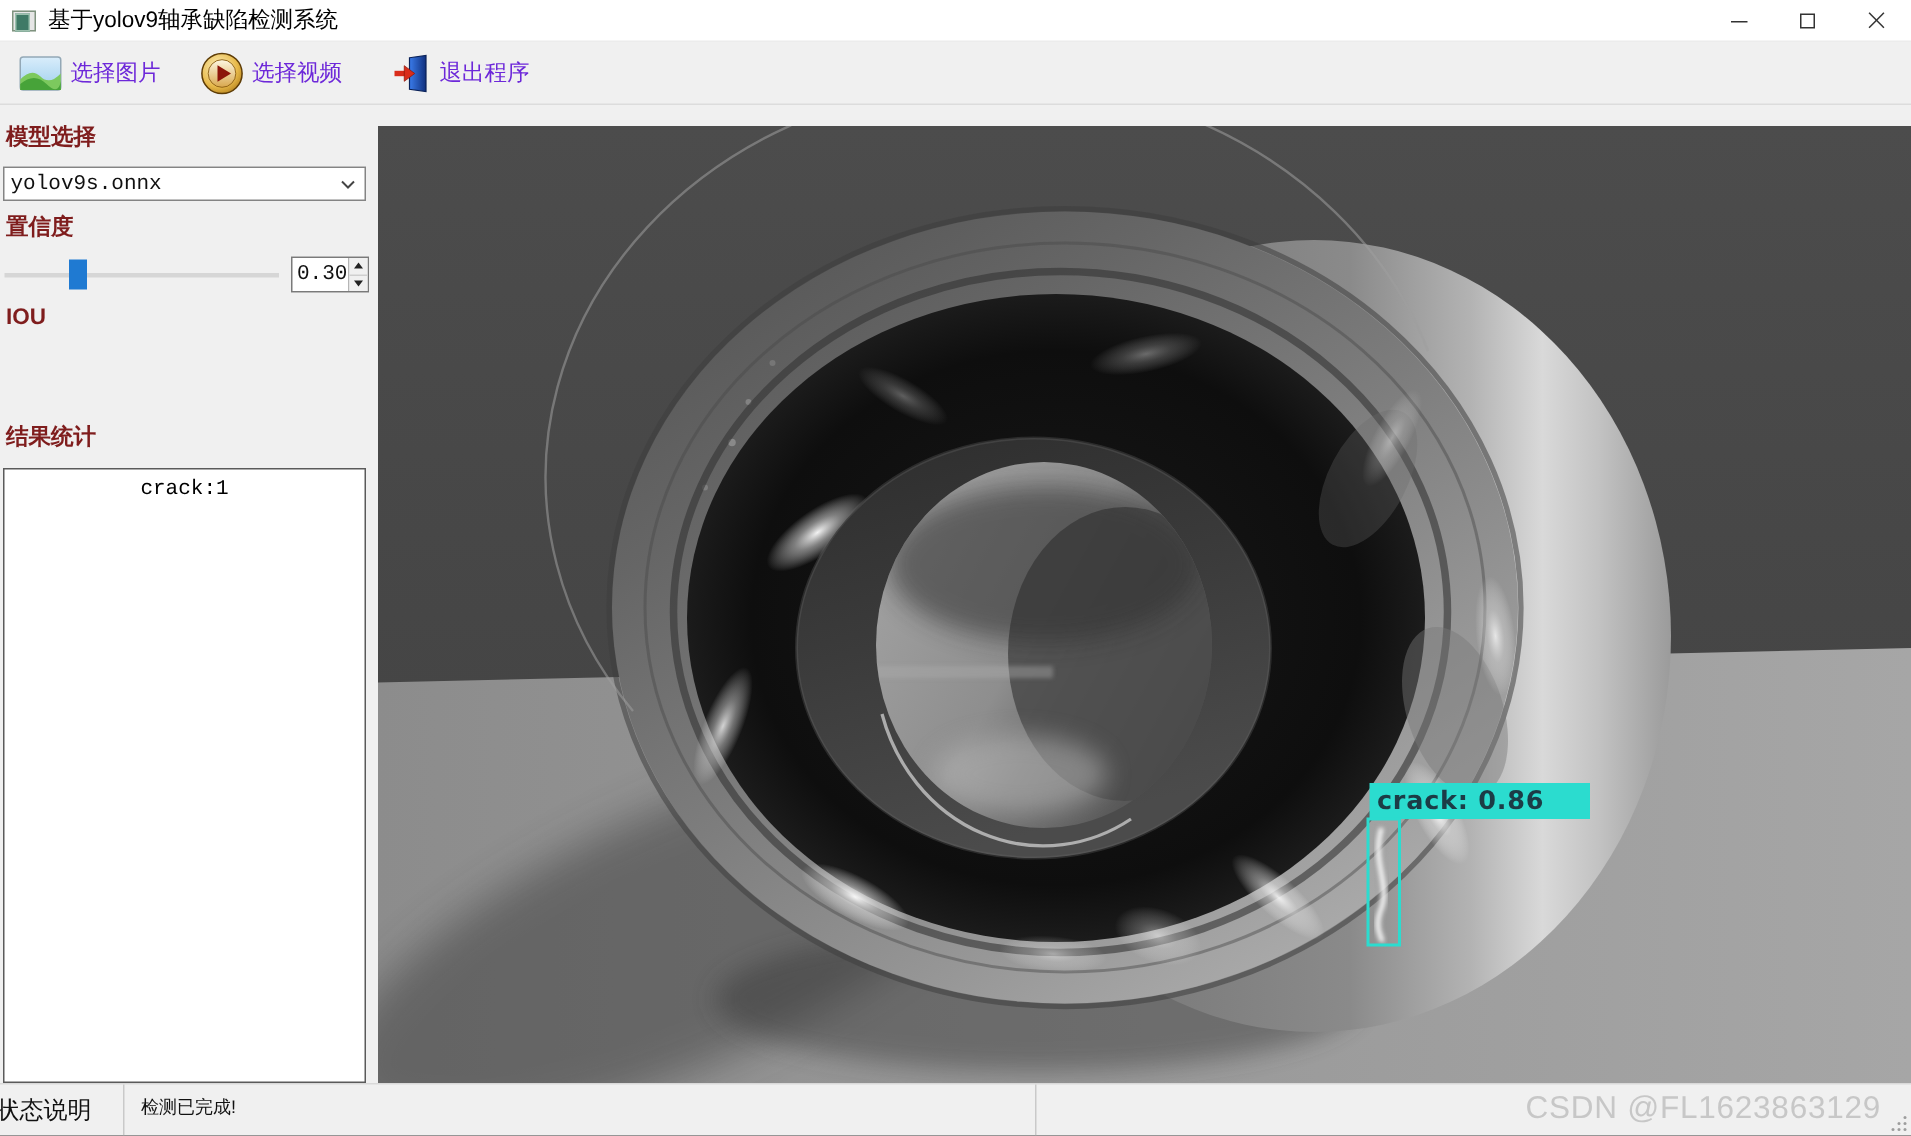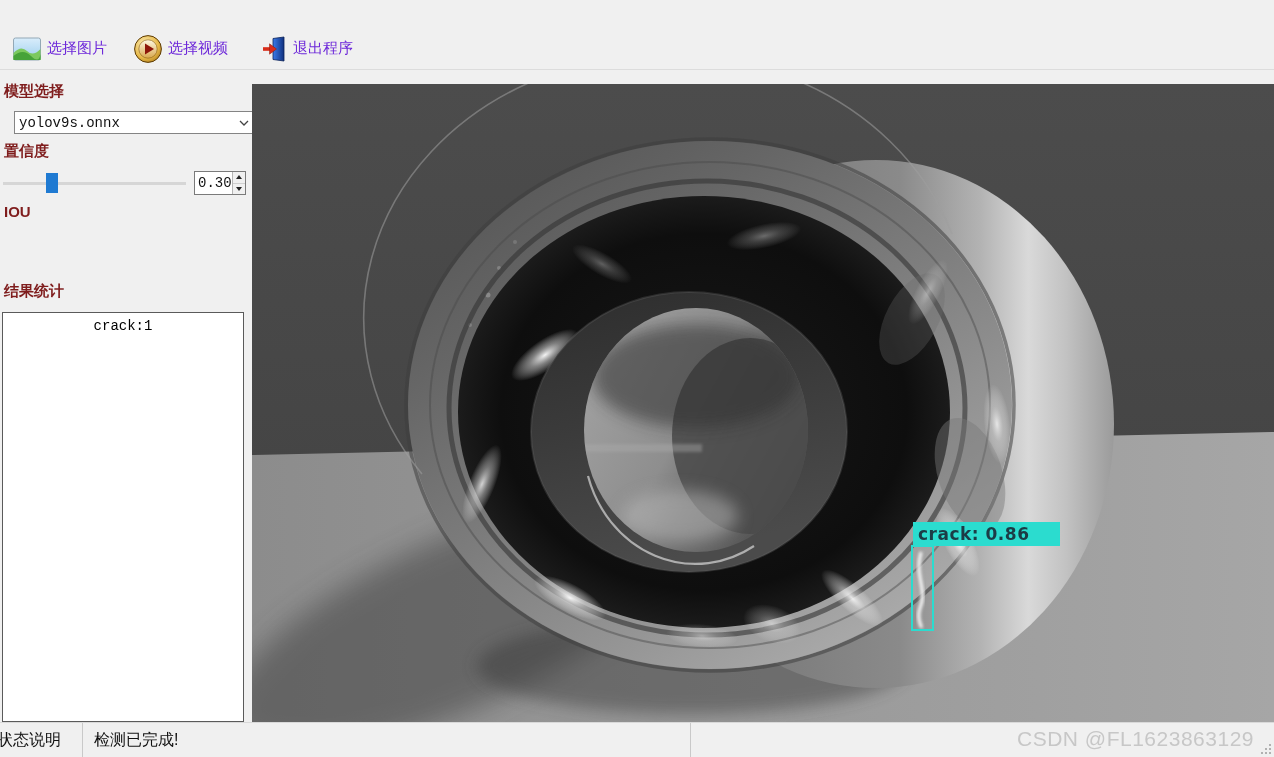--- a/index.html
+++ b/index.html
@@ -26,21 +26,21 @@
   .tool-btn:nth-child(2){ margin-left:14px; } .tool-btn:nth-child(3){ margin-left:20px; } .tool-btn:nth-child(4){ margin-left:22px; }
   .tool-btn svg { display:block; }
   .tool-label { font-size:15px; color:#6d28d9; white-space:nowrap; }
 
   
   .content { position:absolute; left:0; top:70px; width:100%; height:652px; background:#f0f0f0; }
 
   
   .sidebar { position:absolute; left:0; top:0; width:252px; height:100%; }
   .side-label { position:absolute; left:4px; font-size:15px; color:#7f1d1d;font-weight:bold; }
-  .model-select { position:absolute; left:2px; top:41px; width:242px; height:23px; background:#fff; border:1px solid #848484; display:flex; align-items:center;margin-left:12px; }
+  .model-select { position:absolute; left:2px; top:41px; width:242px; height:23px; background:#fff; border:1px solid #848484; display:flex; align-items:center; }
   .model-select .sel-text { flex:1; padding-left:4px; font:14px "Liberation Mono", monospace; color:#111; }
   .slider-row { position:absolute; left:2px; width:244px; height:24px; }
   .slider { position:absolute; left:0; top:0; width:184px; height:24px; }
   .slider .track { position:absolute; left:1px; top:11px; width:183px; height:3px; background:#d6d6d6; }
   .slider .handle { position:absolute; top:2px; width:12px; height:20px; background:#1f7ad2; }
   .spinbox { position:absolute; right:0; top:0; width:52px; height:24px; background:#fff; border:1px solid #7a7a7a; display:flex; }
   .spin-val { flex:1; font:14px "Liberation Mono", monospace; color:#111; padding:3px 0 0 3px; }
   .spin-btns { width:15px; border-left:1px solid #b5b5b5; display:flex; flex-direction:column; }
   .spin-btn { flex:1; background:#f0f0f0; display:flex; align-items:center; justify-content:center; }
   .spin-btn:first-child { border-bottom:1px solid #cfcfcf; }
@@ -51,30 +51,45 @@
   
   .image-area { position:absolute; left:252px; top:14px; width:1022px; height:638px; background:#4a4a4a; }
   .image-area svg { position:absolute; left:0; top:0; }
   .det-label { position:absolute; left:661px; top:438px; width:147px; height:24px; background:#2bdccf; color:#1c3c46; font:600 17px "DejaVu Sans", sans-serif; line-height:24px; padding-left:5px; letter-spacing:.5px; }
   .det-box { position:absolute; left:659px; top:461px; width:23px; height:86px; border:2px solid #2bdccf; }
 
   
   .statusbar { position:absolute; left:0; bottom:0; width:100%; height:35px; background:#f0f0f0; border-top:1px solid #d9d9d9; }
   .status-label { position:absolute; left:-3px; top:7px; font-size:16px; color:#111; }
   .status-sep1 { position:absolute; left:82px; top:0; width:1px; height:100%; background:#c9c9c9; }
-  .status-msg { position:absolute; left:94px; top:7px; font-size:16px; color:#111; }
+  .status-msg { position:absolute; left:94px; top:7px; font-size:12px; color:#111; }
   .status-sep2 { position:absolute; left:690px; top:0; width:1px; height:100%; background:#c9c9c9; }
   .watermark { position:absolute; right:20px; top:4px; font-size:21px; color:#c7c7c7; letter-spacing:.5px; }
   .grip { position:absolute; right:2px; bottom:2px; }
 </style>
 </head>
 <body>
 
 <div class="window">
 
+  <div class="titlebar">
+    <div class="app-icon"></div>
+    <div class="title-text">基于yolov9轴承缺陷检测系统</div>
+    <div class="win-controls">
+      <div class="win-btn">
+          <div class="glyph-min"></div>
+        </div>
+      <div class="win-btn">
+          <div class="glyph-max"></div>
+        </div>
+      <div class="win-btn">
+          <div class="glyph-close"></div>
+        </div>
+    </div>
+  </div>
 
   <div class="toolbar">
     <div class="tool-btn">
       <span>
         <svg width="30" height="28" viewBox="0 0 30 28">
           <defs>
               <linearGradient id="sky" x1="0" y1="0" x2="0" y2="1">
                 <stop offset="0" stop-color="#d9edfb"></stop>
                 <stop offset="1" stop-color="#9ecfee"></stop>
               </linearGradient>

